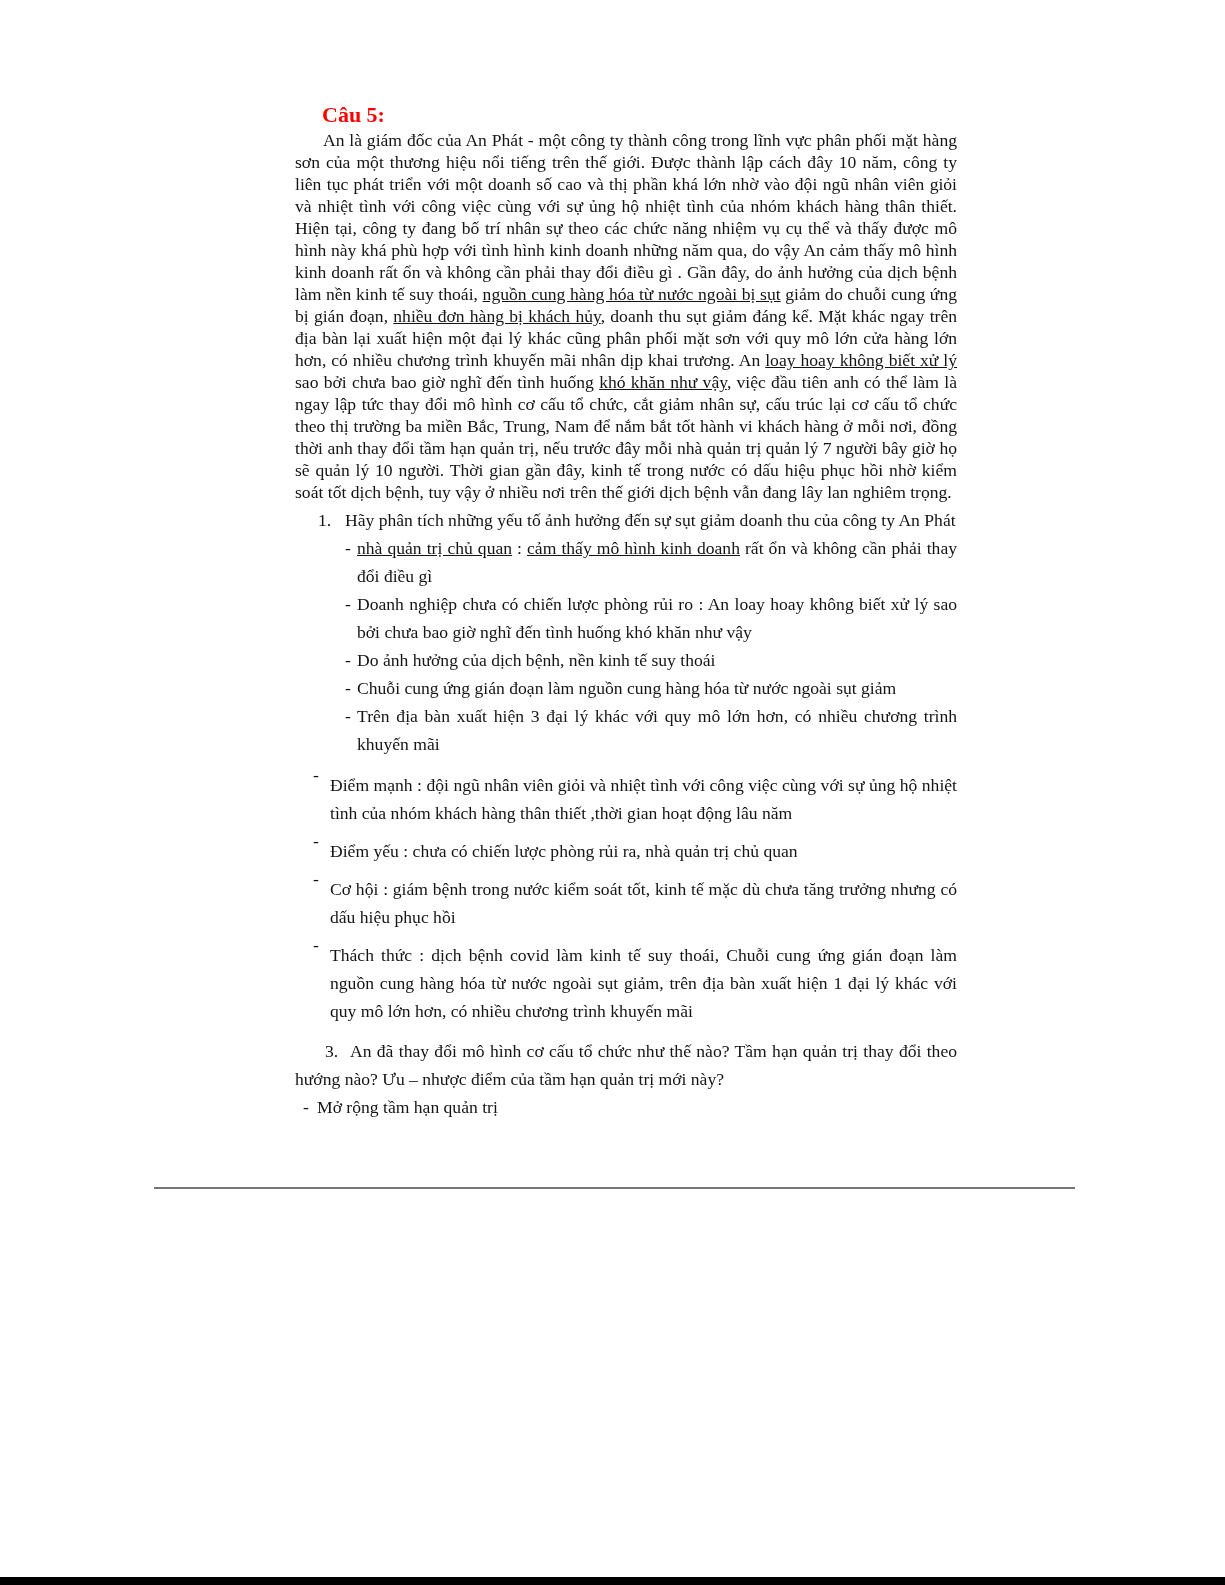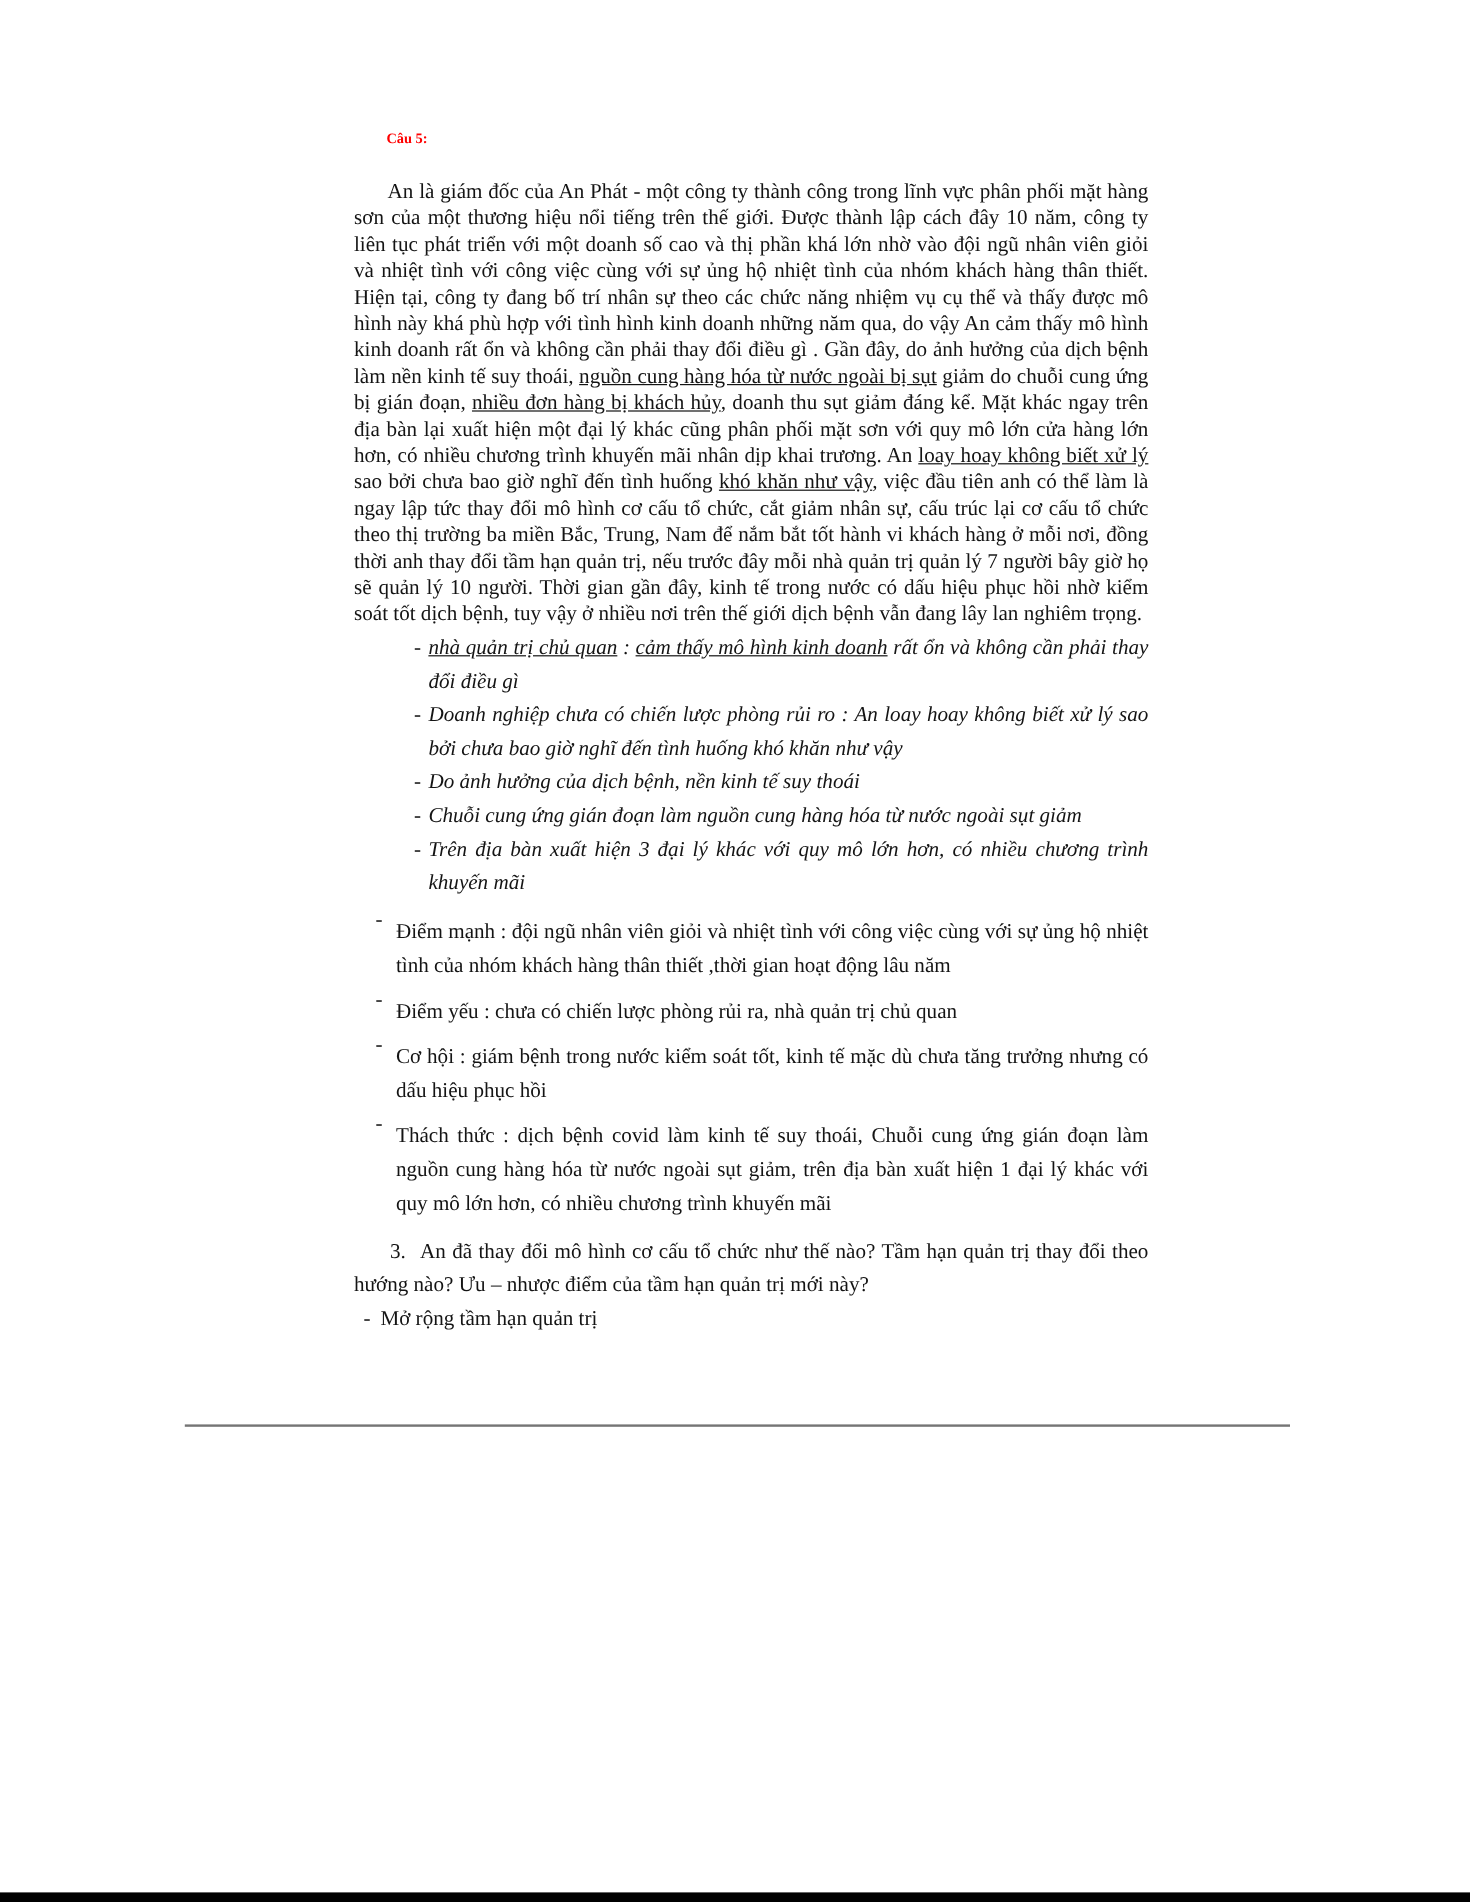--- a/index.html
+++ b/index.html
@@ -15,39 +15,39 @@
   .content {
     position: absolute;
     left: 295px;
     top: 104px;
     width: 662px;
     font-size: 17.6px;
   }
   .heading {
     color: #ff0000;
     font-weight: bold;
-    font-size: 12px;
+    font-size: 22px;
     margin-left: 27px;
-    margin-bottom: 22px;
+    margin-bottom: 3px;
     line-height: 22px;
   }
   .intro {
     text-align: justify;
     line-height: 22px;
     text-indent: 28px;
   }
   .u { text-decoration: underline; }
   .qsection { line-height: 28px; margin-top: 3px; }
   
   .q1-prompt { padding-left: 50px; text-indent: -27px; text-align: justify; }
   .q1-prompt .num { display: inline-block; width: 27px; text-indent: 0; }
   
   .ans { display: flex; margin-left: 50px; }
   .ans .dash { flex: none; width: 12px; }
-  .ans .atext { flex: 1; text-align: justify; font-style: italic; }
+  .ans .atext { flex: 1; text-align: justify; }
   
   .q2-prompt { text-indent: 23px; text-align: justify; }
   .q2-prompt .num { display: inline-block; width: 27px; text-indent: 0; }
   .b2 { display: flex; margin-left: 18px; }
   .b2 .dash { flex: none; width: 17px; }
   .b2 .btext { flex: 1; text-align: justify; margin-top: 10px; }
   
   .q3-prompt { text-indent: 30px; text-align: justify; margin-top: 12px; }
   .q3-prompt .num { display: inline-block; width: 25px; text-indent: 0; }
   .b3 { display: flex; margin-left: 8px; }
@@ -74,20 +74,23 @@
 </head>
 <body>
 
 <div class="content">
 
   <div class="heading">Câu 5:</div>
 
   <div class="intro"><span>An là giám đốc của An Phát - một công ty thành công trong lĩnh vực phân phối mặt hàng sơn của một thương hiệu nổi tiếng trên thế giới. Được thành lập cách đây 10 năm, công ty liên tục phát triển với một doanh số cao và thị phần khá lớn nhờ vào đội ngũ nhân viên giỏi và nhiệt tình với công việc cùng với sự ủng hộ nhiệt tình của nhóm khách hàng thân thiết. Hiện tại, công ty đang bố trí nhân sự theo các chức năng nhiệm vụ cụ thể và thấy được mô hình này khá phù hợp với tình hình kinh doanh những năm qua, do vậy An cảm thấy mô hình kinh doanh rất ổn và không cần phải thay đổi điều gì . Gần đây, do ảnh hưởng của dịch bệnh làm nền kinh tế suy thoái, </span><span class="u">nguồn cung hàng hóa từ nước ngoài bị sụt</span><span> giảm do chuỗi cung ứng bị gián đoạn, </span><span class="u">nhiều đơn hàng bị khách hủy</span><span>, doanh thu sụt giảm đáng kể. Mặt khác ngay trên địa bàn lại xuất hiện một đại lý khác cũng phân phối mặt sơn với quy mô lớn cửa hàng lớn hơn, có nhiều chương trình khuyến mãi nhân dịp khai trương. An </span><span class="u">loay hoay không biết xử lý</span><span> sao bởi chưa bao giờ nghĩ đến tình huống </span><span class="u">khó khăn như vậy</span><span>, việc đầu tiên anh có thể làm là ngay lập tức thay đổi mô hình cơ cấu tổ chức, cắt giảm nhân sự, cấu trúc lại cơ cấu tổ chức theo thị trường ba miền Bắc, Trung, Nam để nắm bắt tốt hành vi khách hàng ở mỗi nơi, đồng thời anh thay đổi tầm hạn quản trị, nếu trước đây mỗi nhà quản trị quản lý 7 người bây giờ họ sẽ quản lý 10 người. Thời gian gần đây, kinh tế trong nước có dấu hiệu phục hồi nhờ kiểm soát tốt dịch bệnh, tuy vậy ở nhiều nơi trên thế giới dịch bệnh vẫn đang lây lan nghiêm trọng.</span></div>
 
   <div class="qsection">
+    <div class="q1-prompt">
+      <span class="num">1.</span><span>Hãy phân tích những yếu tố ảnh hưởng đến sự sụt giảm doanh thu của công ty An Phát</span>
+    </div>
 
     <div class="ans">
       <span class="dash">-</span>
       <div class="atext"><span class="u">nhà quản trị chủ quan</span><span> : </span><span class="u">cảm thấy mô hình kinh doanh</span><span> rất ổn và không cần phải thay đổi điều gì</span></div>
     </div>
     <div class="ans">
       <span class="dash">-</span>
       <div class="atext">Doanh nghiệp chưa có chiến lược phòng rủi ro : An loay hoay không biết xử lý sao bởi chưa bao giờ nghĩ đến tình huống khó khăn như vậy</div>
     </div>
     <div class="ans">

